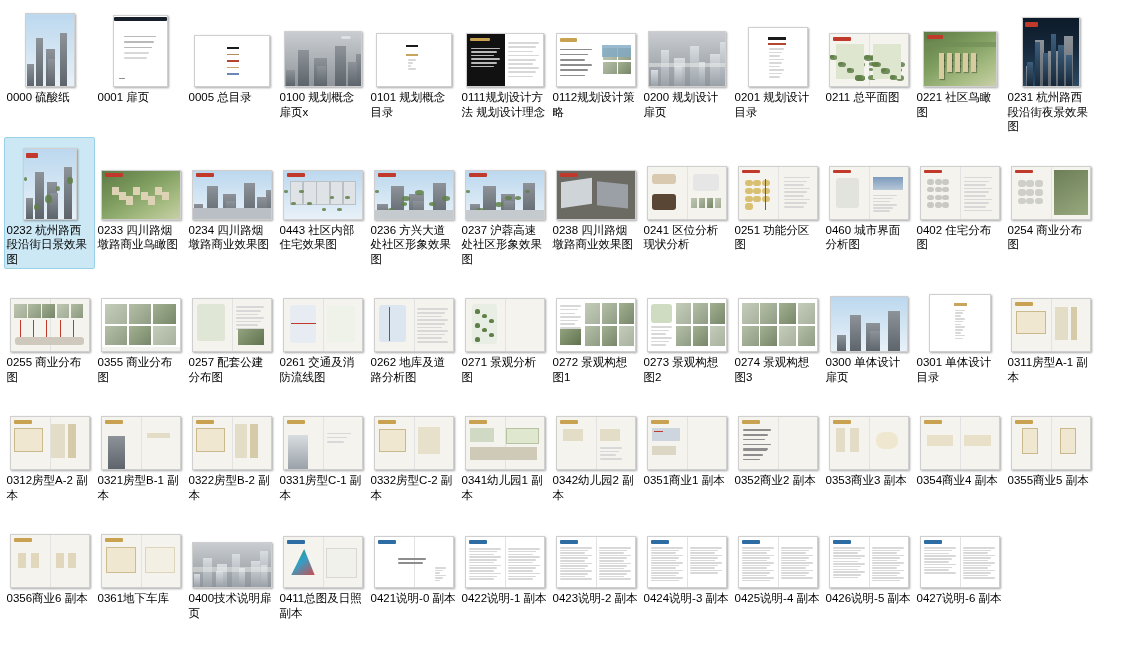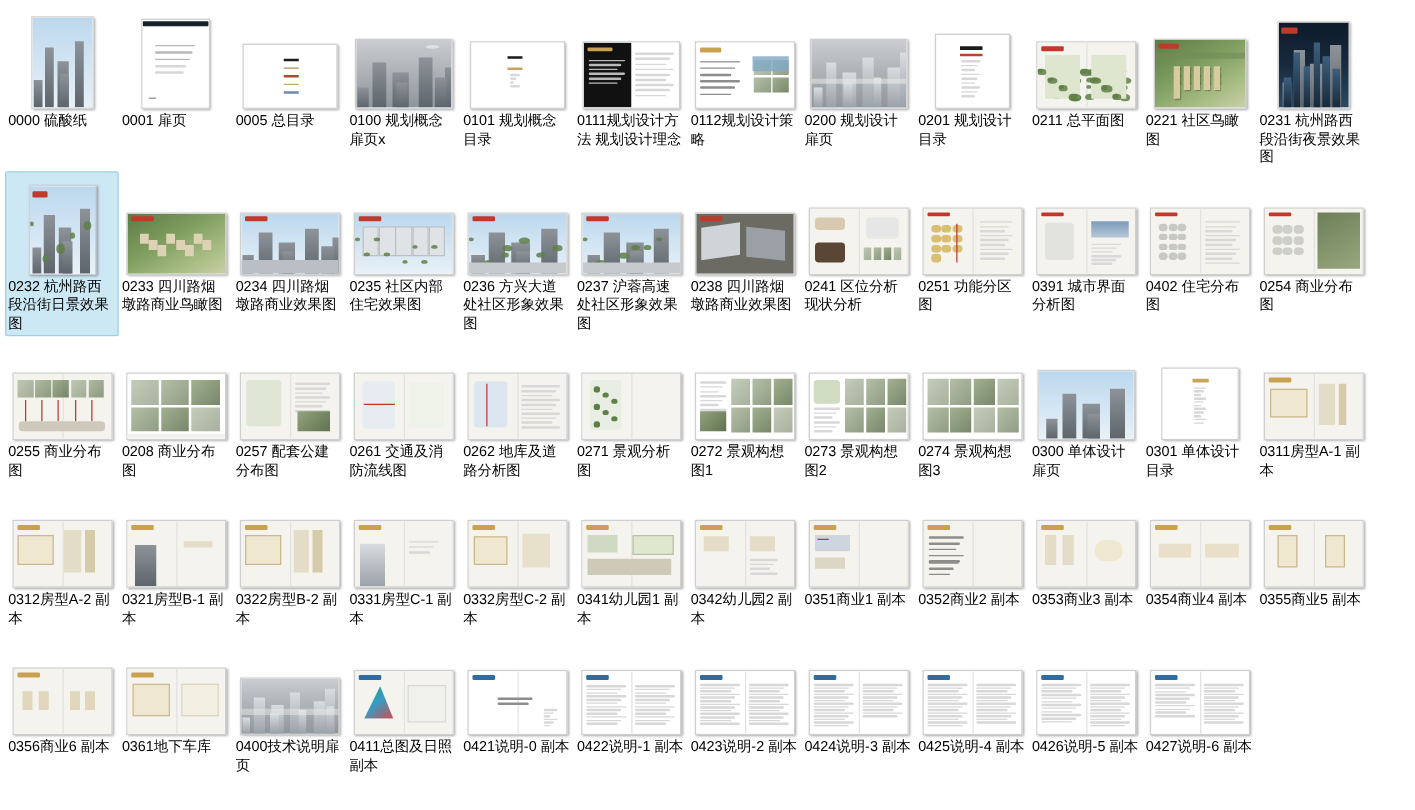--- a/index.html
+++ b/index.html
@@ -423,21 +423,21 @@
             <div class="treed" style="left: 49%; top: 79%; width: 6%; height: 6%; opacity: 0.85;"></div>
             <div class="treed" style="left: 10%; top: 66%; width: 6%; height: 6%; opacity: 0.85;"></div>
             <div class="treed" style="left: 59%; top: 53%; width: 6%; height: 6%; opacity: 0.85;"></div>
             <div class="treed" style="left: 20%; top: 40%; width: 6%; height: 6%; opacity: 0.85;"></div>
             <div class="treed" style="left: 69%; top: 79%; width: 6%; height: 6%; opacity: 0.85;"></div>
             <div class="treed" style="left: 30%; top: 66%; width: 6%; height: 6%; opacity: 0.85;"></div>
             <div class="treed" style="left: 79%; top: 53%; width: 6%; height: 6%; opacity: 0.85;"></div>
           </div>
         </div>
       </div>
-      <div class="label">0235 社区内部住宅效果图</div>
+      <div class="label">0443 社区内部住宅效果图</div>
     </div>
     <div class="cell">
       <div class="thumbwrap">
         <div class="thumb" style="width: 80px; height: 50px;">
           <div class="inner sky">
             <div class="hdr-bar r-red"></div>
             <div class="bld" style="left: 3%; width: 14%; height: 30%;"></div>
             <div class="bld" style="left: 21%; width: 16.5%; height: 67%;"></div>
             <div class="bld" style="left: 44%; width: 19%; height: 52%;"></div>
             <div class="bld" style="left: 49.5%; width: 14%; height: 37%;"></div>
@@ -547,21 +547,21 @@
             <div style="position: absolute; left: 56%; top: 20%; width: 38%; height: 26%; background: linear-gradient(rgb(124, 155, 189), rgb(183, 200, 216));"></div>
             <div class="txtline lt" style="left: 56%; top: 54%; width: 30%;"></div>
             <div class="txtline lt" style="left: 56%; top: 60%; width: 26%;"></div>
             <div class="txtline lt" style="left: 56%; top: 66%; width: 22%;"></div>
             <div class="txtline lt" style="left: 56%; top: 72%; width: 30%;"></div>
             <div class="txtline lt" style="left: 56%; top: 78%; width: 26%;"></div>
             <div class="txtline lt" style="left: 56%; top: 84%; width: 22%;"></div>
           </div>
         </div>
       </div>
-      <div class="label">0391 城市界面分析图</div>
+      <div class="label">0460 城市界面分析图</div>
     </div>
     <div class="cell">
       <div class="thumbwrap">
         <div class="thumb" style="width: 80px; height: 54px;">
           <div class="inner plan">
             <div class="page-split"></div>
             <div class="hdr-bar r-red"></div>
             <div class="blob" style="left: 8%; top: 24%; width: 9%; height: 11%; background: rgb(201, 201, 196);"></div>
             <div class="blob" style="left: 18%; top: 24%; width: 9%; height: 11%; background: rgb(201, 201, 196);"></div>
             <div class="blob" style="left: 28%; top: 24%; width: 9%; height: 11%; background: rgb(201, 201, 196);"></div>
@@ -638,21 +638,21 @@
             <div class="miniphoto" style="left: 4%; top: 10%; width: 29%; height: 38%; opacity: 0.55;"></div>
             <div class="miniphoto" style="left: 35%; top: 10%; width: 29%; height: 38%; opacity: 0.7;"></div>
             <div class="miniphoto" style="left: 66%; top: 10%; width: 29%; height: 38%; opacity: 0.85;"></div>
             <div class="miniphoto" style="left: 4%; top: 51%; width: 29%; height: 38%; opacity: 0.7;"></div>
             <div class="miniphoto" style="left: 35%; top: 51%; width: 29%; height: 38%; opacity: 0.85;"></div>
             <div class="miniphoto" style="left: 66%; top: 51%; width: 29%; height: 38%; opacity: 0.55;"></div>
             <div style="position: absolute; left: 0px; bottom: 0px; width: 100%; height: 8%; background: rgb(242, 242, 238);"></div>
           </div>
         </div>
       </div>
-      <div class="label">0208 商业分布图</div>
+      <div class="label">0355 商业分布图</div>
     </div>
     <div class="cell">
       <div class="thumbwrap">
         <div class="thumb" style="width: 80px; height: 54px;">
           <div class="inner plan">
             <div class="page-split"></div>
             <div class="blob" style="left: 6%; top: 10%; width: 36%; height: 70%; background: rgb(223, 230, 214);"></div>
             <div class="txtline lt" style="left: 56%; top: 14%; width: 36%;"></div>
             <div class="txtline lt" style="left: 56%; top: 21%; width: 32%;"></div>
             <div class="txtline lt" style="left: 56%; top: 28%; width: 28%;"></div>

